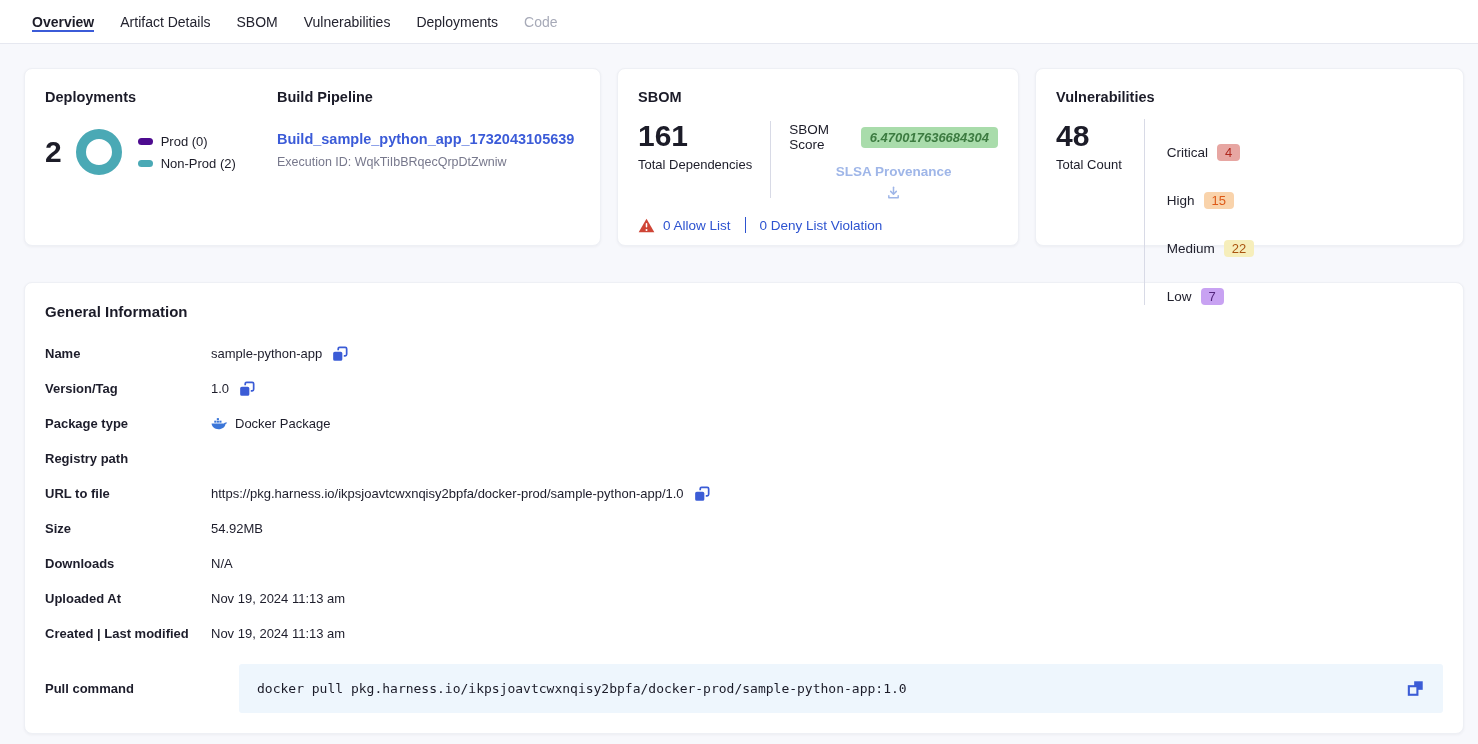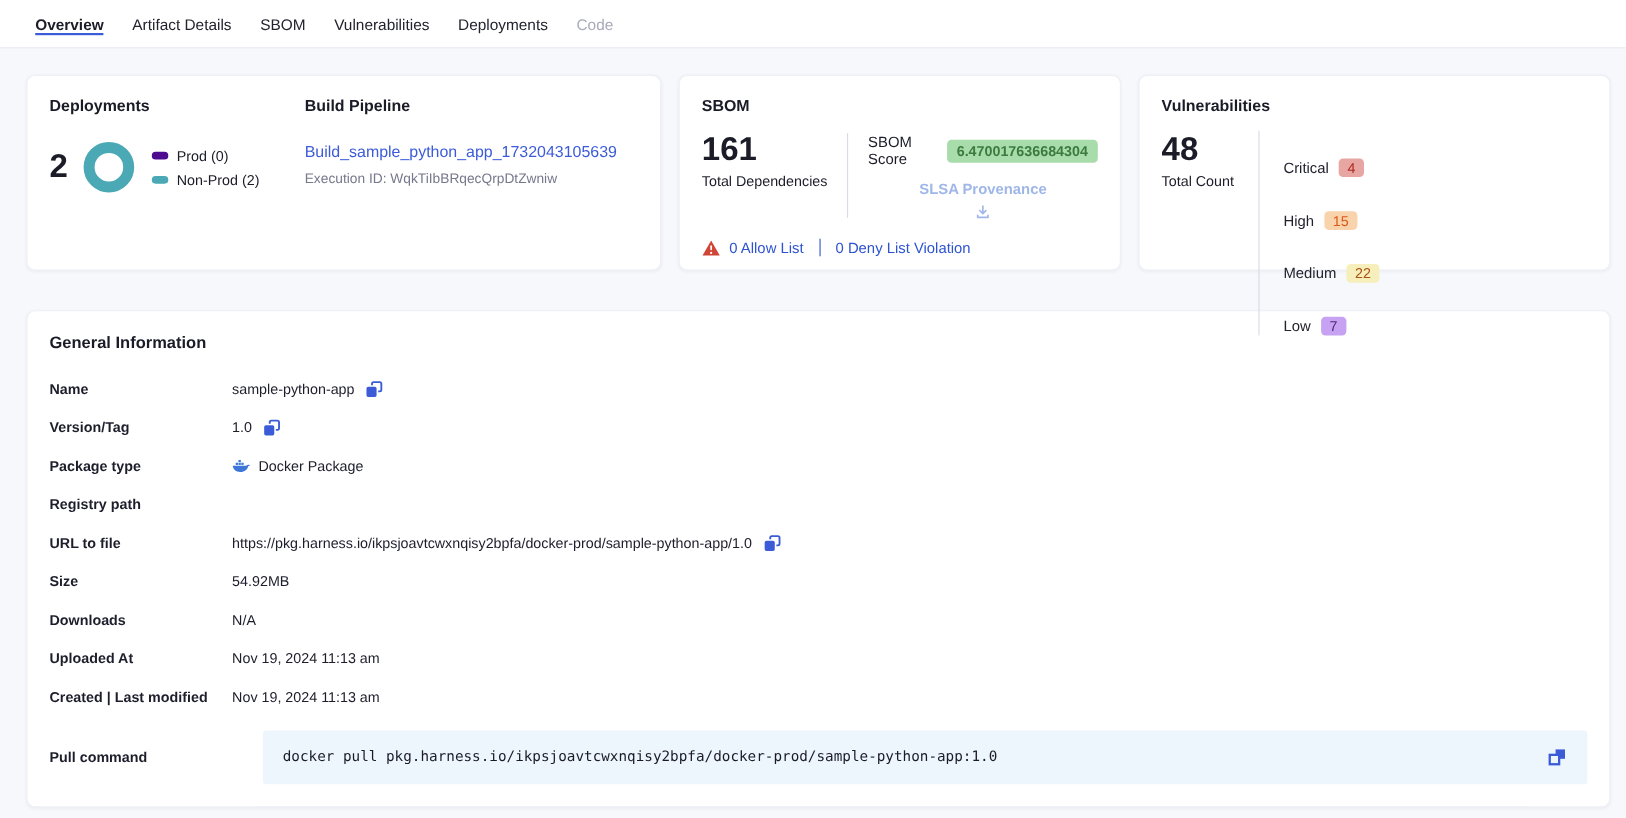--- a/index.html
+++ b/index.html
@@ -36,32 +36,32 @@
   .card-deploy { width:577px; display:flex; }
   .deploy-col { width:232px; }
   .deploy-content { display:flex; align-items:center; margin-top:24px; }
   .deploy-total { font-size:30px; font-weight:700; margin-right:14px; }
   .donut { width:46px; height:46px; border-radius:50%; border:10px solid #4aa9b5; }
   .legend { margin-left:16px; display:flex; flex-direction:column; gap:7px; }
   .legend-item { display:flex; align-items:center; font-size:13px; color:#1c1c28; }
   .legend-pill { width:15px; height:7px; border-radius:4px; margin-right:8px; }
 
   .pipeline-col { flex:1; }
-  .pipeline-link { display:inline-block; margin-top:26px; font-size:14.5px; color:#3b5bd8; font-weight:400; text-decoration:none; cursor:pointer; }
+  .pipeline-link { display:inline-block; margin-top:26px; font-size:14.5px; color:#3b5bd8; font-weight:700; text-decoration:none; cursor:pointer; }
   .pipeline-exec { margin-top:7px; font-size:12.5px; color:#77788c; }
 
   .card-sbom { width:402px; }
   .sbom-content { display:flex; margin-top:14px; }
   .big-num { font-size:30px; font-weight:700; line-height:1.1; }
   .big-label { font-size:13px; margin-top:5px; }
   .vdiv-gray { border-left:1px solid #d8dae6; margin:2px 18px; }
   .sbom-right { padding-top:3px; flex:1; }
   .sbom-score-row { display:flex; align-items:center; justify-content:center; gap:10px; }
   .sbom-score-label { font-size:13.5px; }
-  .sbom-score-badge { font-size:13px; font-weight:600; padding:3px 9px; border-radius:4px; }
+  .sbom-score-badge { font-size:13px; font-weight:600; padding:3px 9px; border-radius:4px;font-style:italic; }
   .slsa-row { display:flex; align-items:center; justify-content:center; gap:6px; margin-top:12px;
               font-size:13.5px; font-weight:600; color:#9fb6e8; cursor:pointer;flex-direction:column; }
   .sbom-links { display:flex; align-items:center; margin-top:17px; font-size:13.5px; }
   .sbom-link { color:#2d53d0; text-decoration:none; cursor:pointer; }
   .link-sep { width:1px; height:16px; background:#2d53d0; margin:0 14px; }
   .warn-icon { margin-right:8px; display:flex; }
 
   .card-vuln { flex:1; display:flex; flex-direction:column; }
   .vuln-content { display:flex; margin-top:14px; flex:1; }
   .vuln-right { display:flex; flex-direction:column; gap:7px; padding-top:1px; }

